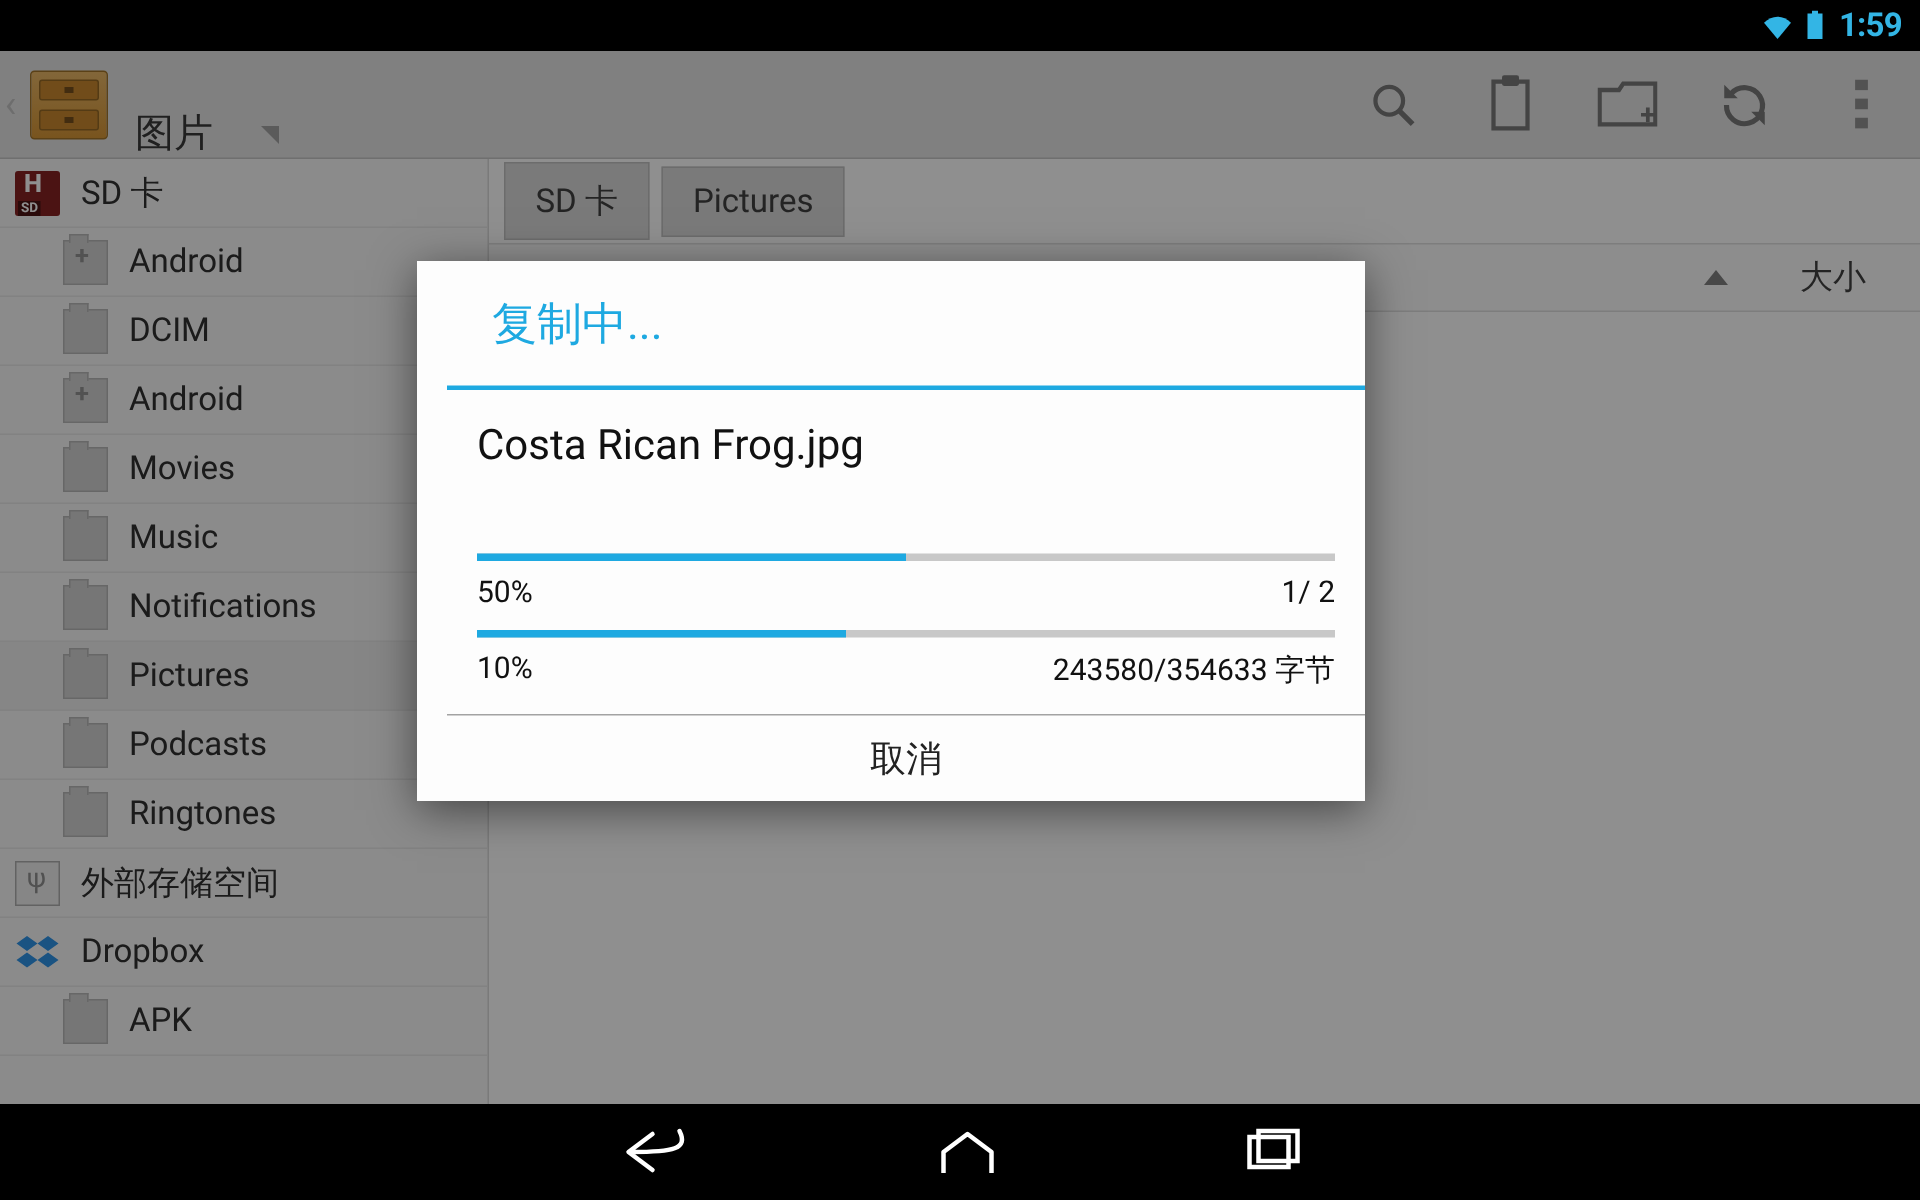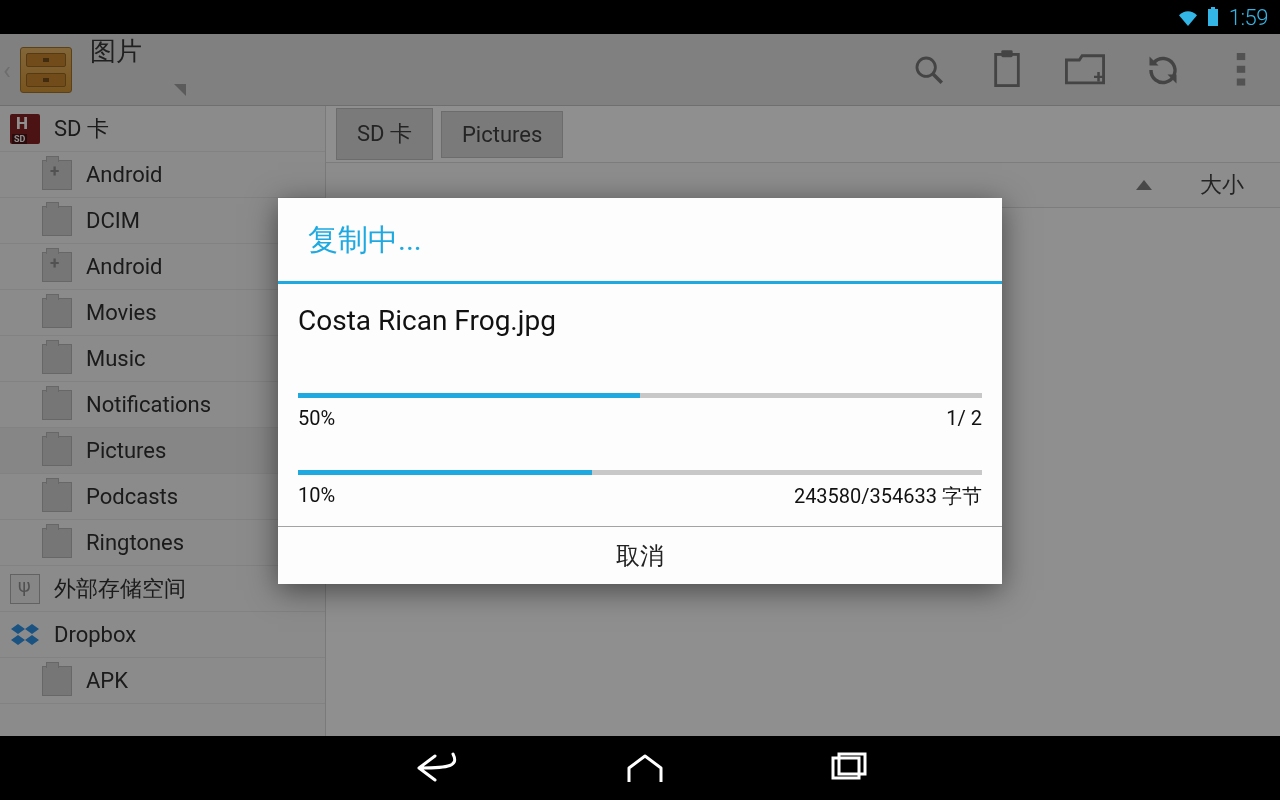--- a/index.html
+++ b/index.html
@@ -2,31 +2,31 @@
 <html><head>
 <meta charset="utf-8">
 <style>
   * { box-sizing: border-box; margin: 0; padding: 0; }
   html, body { width: 1280px; height: 800px; font-family: "Roboto", "Helvetica Neue", Arial, sans-serif; overflow: hidden; background:#000; }
   .screen { position:relative; width:1280px; height:800px; background:#f5f5f5; }
 
   
   .statusbar { position:absolute; top:0; left:0; right:0; height:34px; background:#000; color:#33b5e5; display:flex; justify-content:flex-end; align-items:center; padding-right:12px; font-size:22px; font-weight:300; }
   .statusbar .icon { margin-left:8px; display:inline-flex; align-items:center; }
-  .statusbar .time { margin-left:10px; letter-spacing:-0.5px; }
+  .statusbar .time { margin-left:10px; letter-spacing:-0.5px;font-weight:bold; }
 
   
   .actionbar { position:absolute; top:34px; left:0; right:0; height:72px; background:#e3e3e3; display:flex; align-items:center; border-bottom:1px solid #c2c2c2;}
   .back-caret { width:14px; height:72px; display:flex; align-items:center; justify-content:center; color:#bfbfbf; font-size:26px;}
   .app-icon { width:64px; height:54px; margin:0 2px 0 0; position:relative; }
   .app-icon .cab { position:absolute; inset:4px 6px 4px 6px; background:linear-gradient(#e7b15b,#d48f28); border:1px solid #9c6a1a; border-radius:3px;}
   .app-icon .drawer { position:absolute; left:12px; right:12px; height:14px; background:#c57f1f; border:1px solid #8f5f16; border-radius:2px;}
   .app-icon .d1{ top:10px;} .app-icon .d2{ top:30px;}
   .app-icon .knob{position:absolute;left:50%;top:50%;width:6px;height:4px;background:#6b420d;transform:translate(-50%,-50%);}
-  .title-spinner { display:flex; align-items:flex-start; height:72px; padding:0 60px 0 10px; font-size:26px; color:#2b2b2b; position:relative;}
+  .title-spinner { display:flex; align-items:flex-end; height:72px; padding:0 60px 0 10px; font-size:26px; color:#2b2b2b; position:relative;}
   .title-spinner .tri { position:absolute; right:16px; bottom:10px; width:0;height:0;border-left:12px solid transparent; border-top:12px solid #9b9b9b;}
   .actionbar .spacer { flex:1; }
   .actionbar .abtn { width:78px; height:72px; display:flex; align-items:center; justify-content:center; color:#6f6f6f;}
   .actionbar svg { display:block; }
 
   
   .main { position:absolute; top:106px; left:0; right:0; bottom:64px; display:flex; background:#6d28d9;}
   .sidebar { width:326px; background:#f7f7f7; border-right:1px solid #d6d6d6; overflow:hidden;}
   .srow { height:46px; display:flex; align-items:center; font-size:22px; color:#222; border-bottom:1px solid #e6e6e6; }
   .srow .ic { width:30px; height:30px; margin:0 14px 0 10px; flex:0 0 30px; }
@@ -44,28 +44,28 @@
   .dbx-ic svg{position:absolute;inset:0;}
 
   .content { flex:1; background:#fff; }
   .crumbs { height:56px; display:flex; align-items:center; padding-left:10px; gap:8px;}
   .crumb { background:#d6d6d6; border:1px solid #bcbcbc; padding:10px 20px; font-size:22px; color:#333;}
   .listhead { height:46px; border-top:1px solid #ddd; border-bottom:1px solid #ddd; display:flex; align-items:center; justify-content:flex-end; padding-right:36px; font-size:22px; color:#333; background:#fbfbfb; position:relative;}
   .listhead .up{ position:absolute; right:128px; width:0;height:0;border-left:8px solid transparent;border-right:8px solid transparent;border-bottom:10px solid #777;}
 
   
   .dim { position:absolute; inset:0; background:rgba(20,20,20,0.48); }
-  .dialog { position:absolute; left:278px; top:198px; width:724px; background:#fdfdfd; box-shadow:0 6px 28px rgba(0,0,0,0.5); }
+  .dialog { position:absolute; left:278px; top:174px; width:632px; background:#fdfdfd; box-shadow:0 6px 28px rgba(0,0,0,0.5);padding-left:20px; }
   .dialog .dtitle { color:#1ea9e1; font-size:30px; padding:22px 26px 20px 30px; }
   .dialog .dsep { height:3px; background:#1ea9e1; }
   .dialog .dbody { padding:16px 20px 4px 20px; }
   .dialog .fname { font-size:28px; color:#111; padding:4px 0 56px 0;}
   .bar { height:5px; background:#c8c8c8; position:relative; margin-bottom:8px;}
   .bar .fill { position:absolute; left:0; top:0; bottom:0; background:#1ea9e1; }
-  .brow { display:flex; justify-content:space-between; font-size:20px; color:#111; margin-bottom:40px;}
+  .brow { display:flex; justify-content:space-between; font-size:20px; color:#111; margin-bottom:14px;}
   .brow.last{ margin-bottom:12px;}
   .dialog .dfoot { height:58px; border-top:1px solid #a3a3a3; display:flex; align-items:center; justify-content:center; font-size:24px; color:#222;}
 
   
   .navbar { position:absolute; left:0;right:0;bottom:0; height:64px; background:#000; display:flex; align-items:center; justify-content:center; gap:160px;}
   .navbar svg { display:block; }
 
   .dimlayer{position:absolute;inset:0;}
 </style>
 </head>

